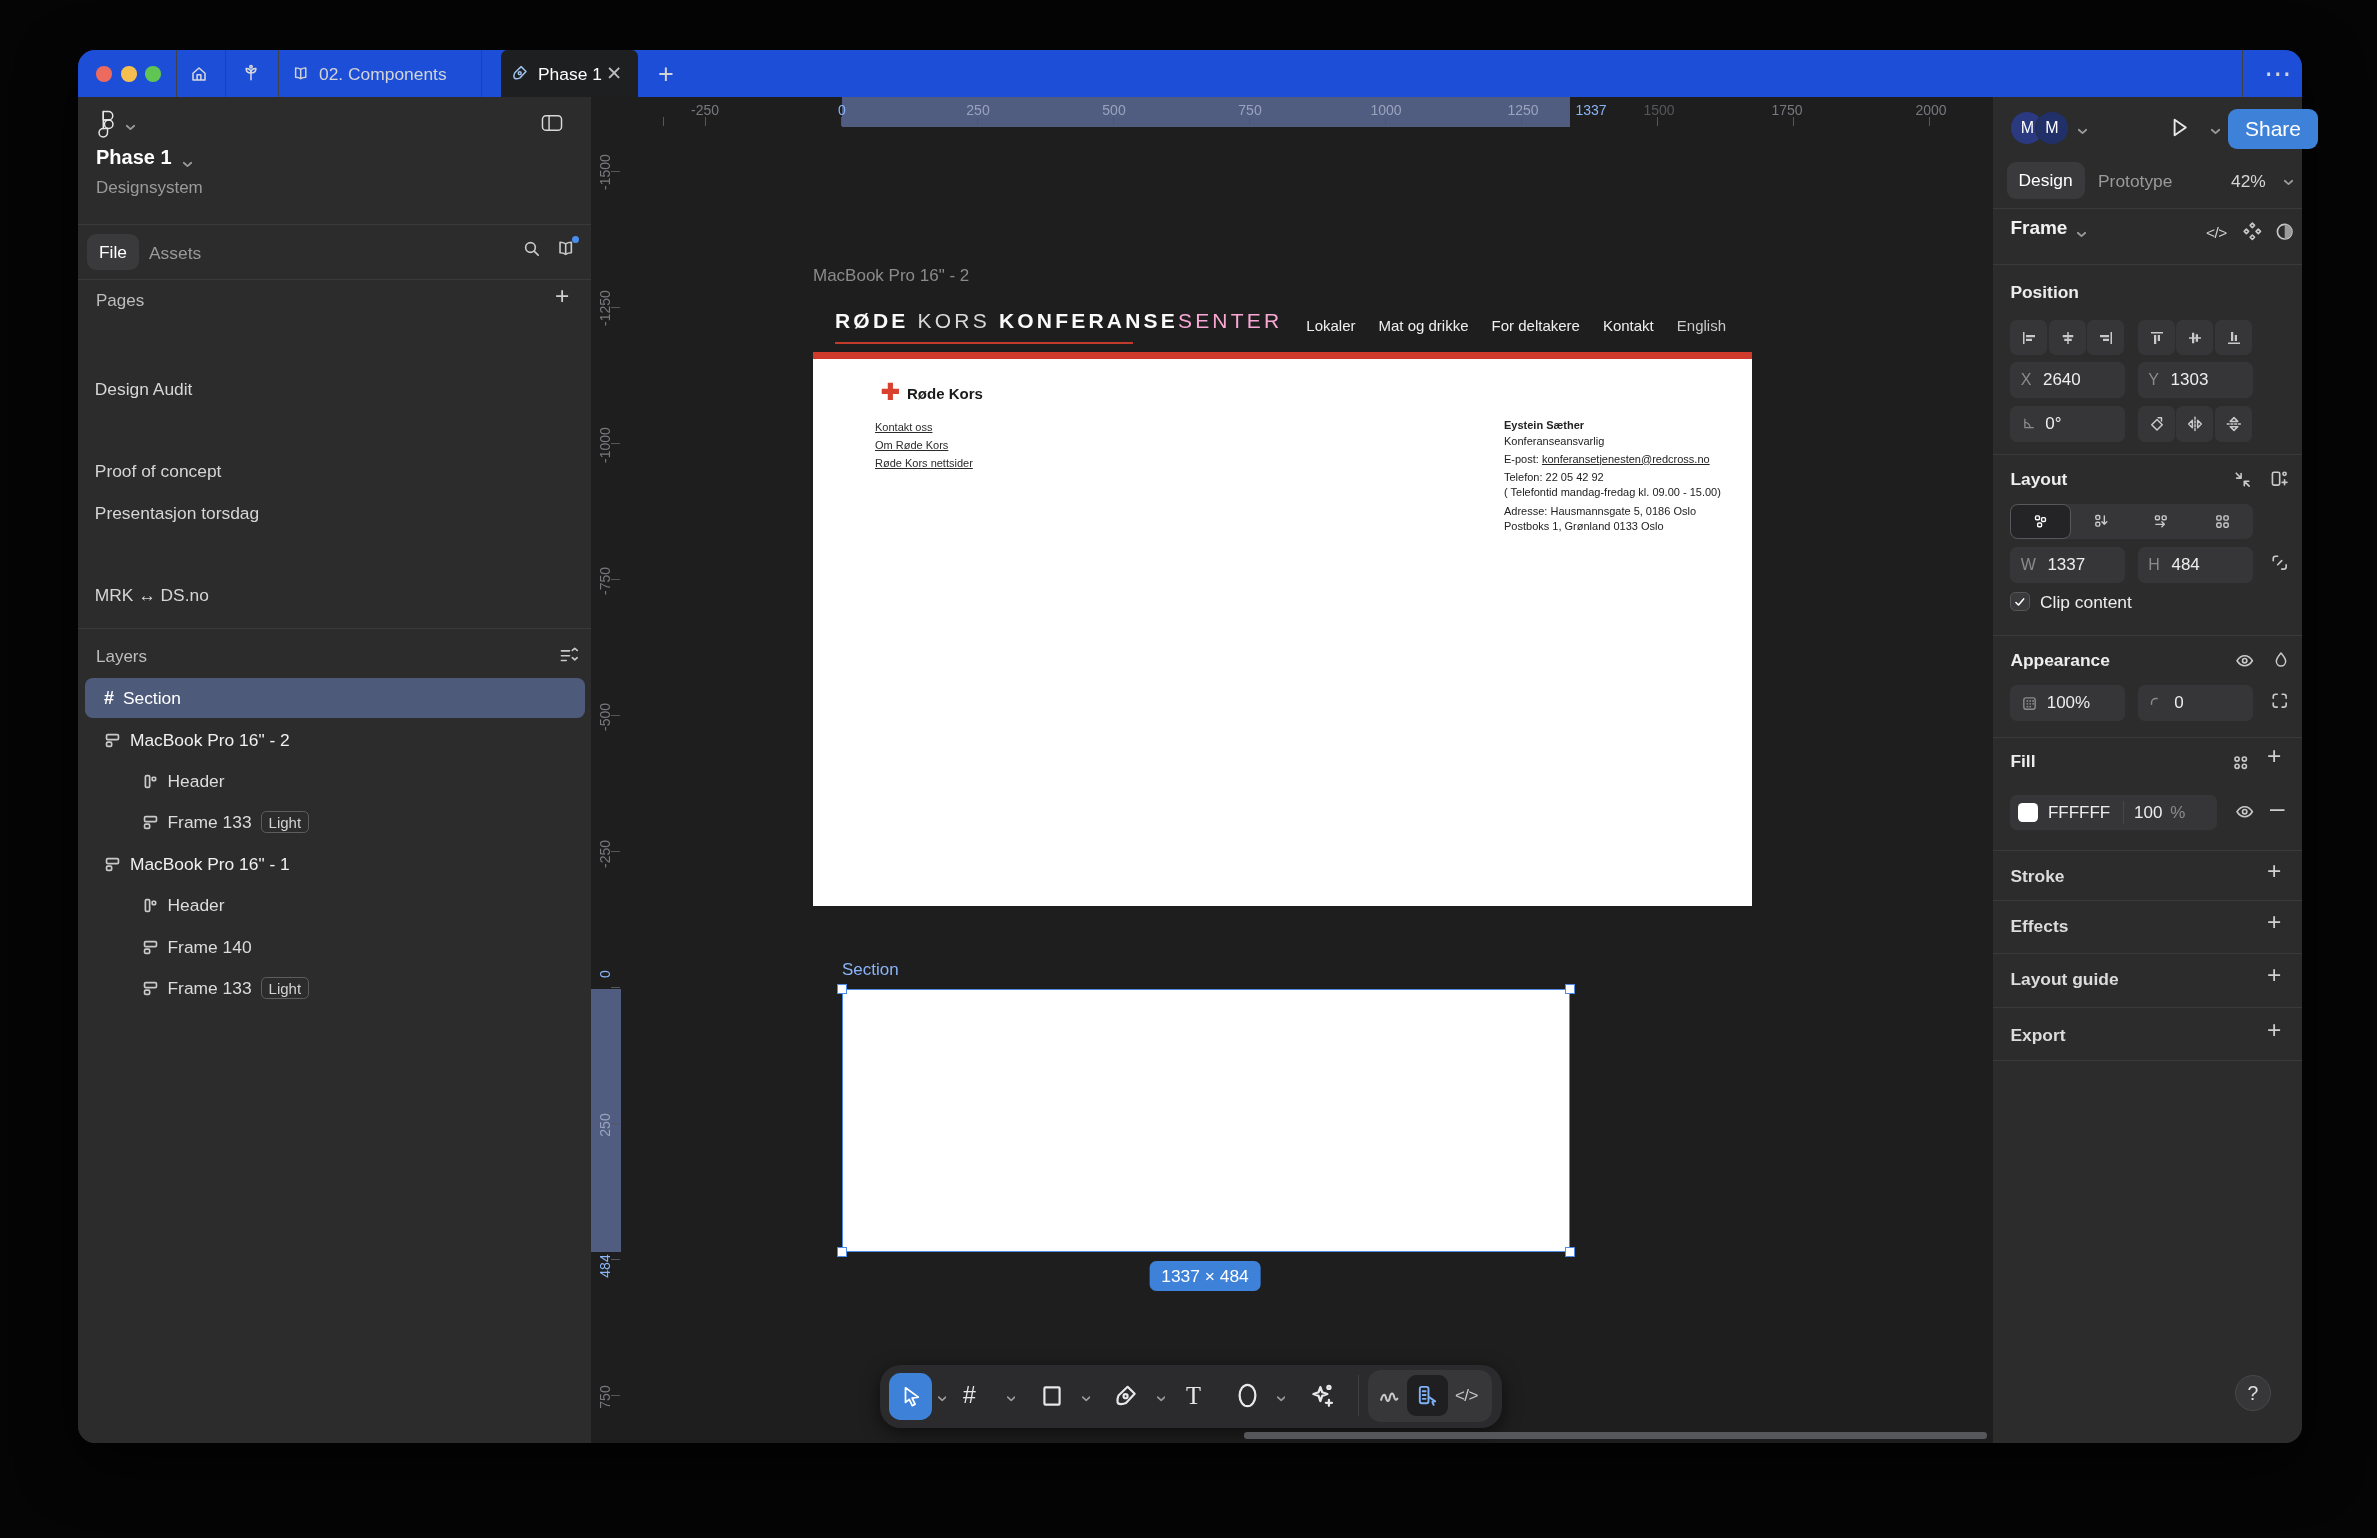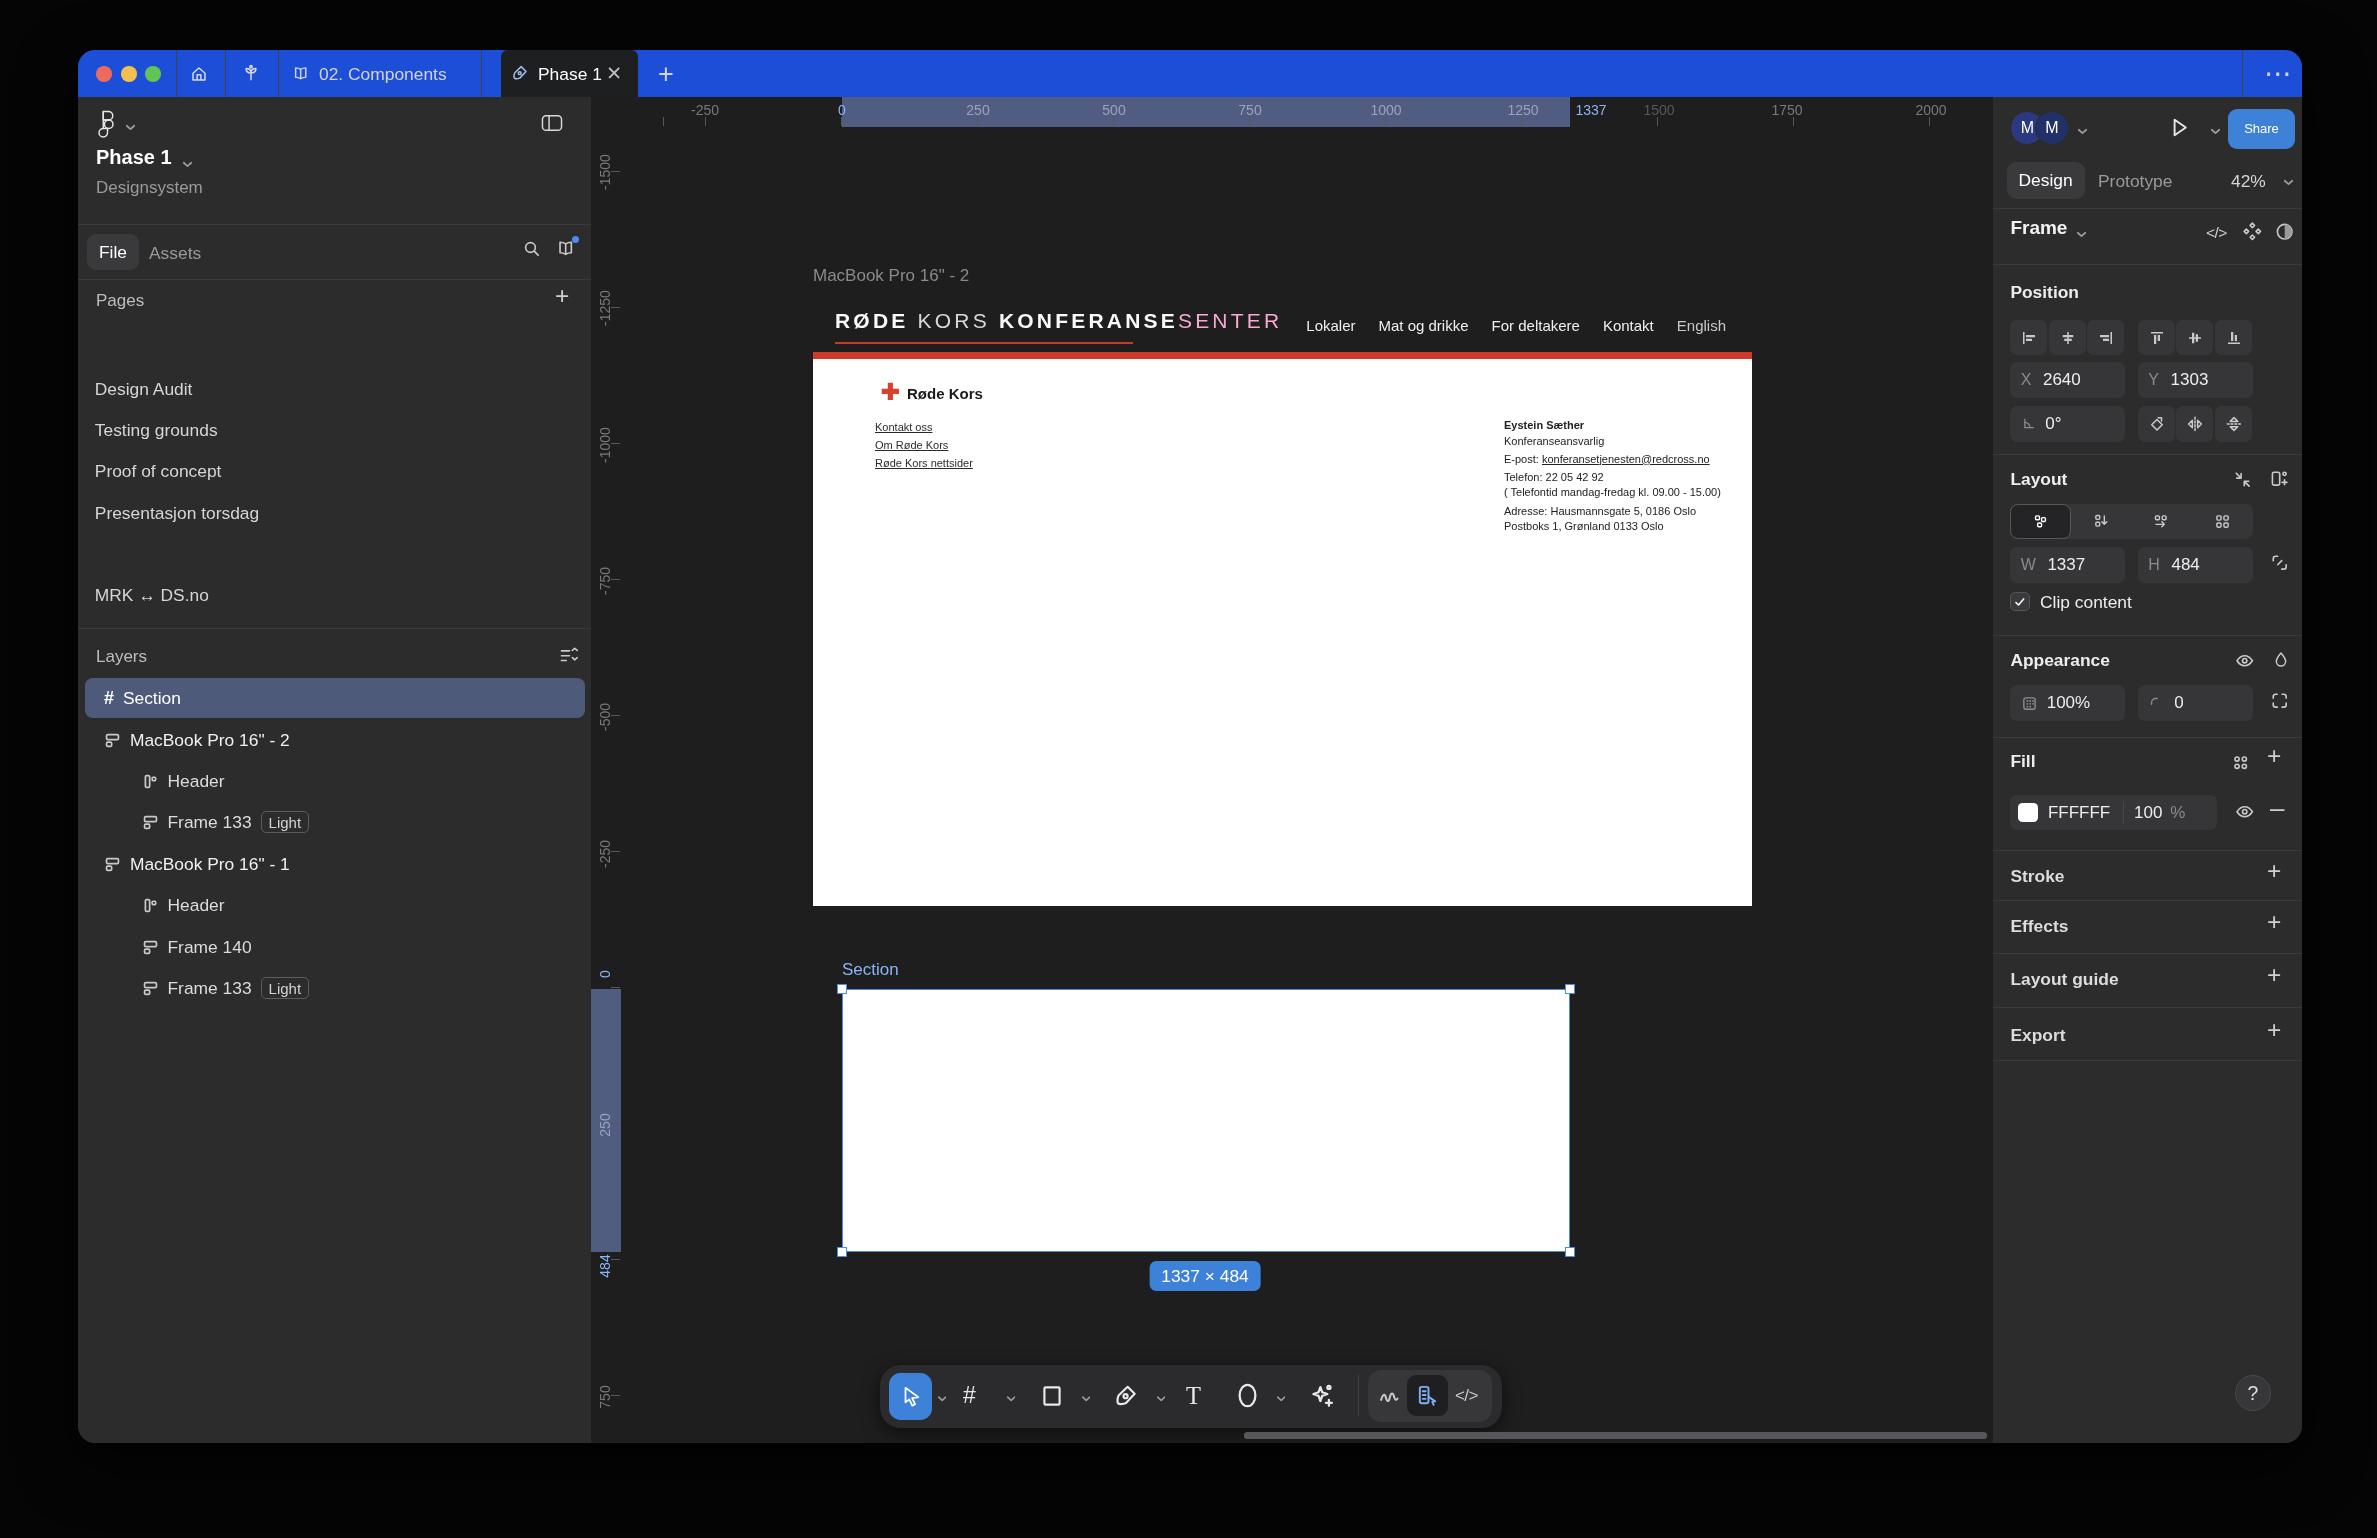--- a/index.html
+++ b/index.html
@@ -157,23 +157,20 @@
   </span>
 
   <div class="hdiv" style="top:182px;"></div>
 
   <span class="abs" style="left:18px;top:194px;font-size:17px;color:#bdbdbd;">Pages</span>
   <span class="plus" style="left:477px;top:187px;">+</span>
 
   <div class="pagerow" style="top:273px;">
       <span>Design Audit</span>
     </div>
-  <div class="pagerow" style="top:314px;">
-      <span>Testing grounds</span>
-    </div>
   <div class="pagerow" style="top:355px;">
       <span>Proof of concept</span>
     </div>
   <div class="pagerow" style="top:397px;">
       <span>Presentasjon torsdag</span>
     </div>
   <div class="pagerow" style="top:479px;">
       <span>MRK ↔ DS.no</span>
     </div>
 
@@ -405,21 +402,21 @@
   <div class="abs" style="left:42px;top:14px;width:34px;height:34px;border-radius:50%;background:#223069;border:1.9px solid #2c2c2c;box-sizing:border-box;display:flex;align-items:center;justify-content:center;color:#fff;font-size:16px;">M</div>
   <span class="abs" style="left:85px;top:28px;"><svg width="9" height="6.5" viewBox="0 0 12 8">
         <polyline class="chev" points="1,2 6,6.5 11,2"></polyline>
       </svg></span>
   <span class="abs" style="left:176px;top:19.4px;"><svg width="20.7" height="23" viewBox="0 0 24 26">
         <path class="ic" style="stroke:#e8e8e8;stroke-width:2.2" d="M6.5 4l13 9-13 9z"></path>
       </svg></span>
   <span class="abs" style="left:218px;top:28px;"><svg width="9" height="6.5" viewBox="0 0 12 8">
         <polyline class="chev" points="1,2 6,6.5 11,2"></polyline>
       </svg></span>
-  <div class="abs" style="left:235px;top:11.6px;width:67px;height:40px;background:#3d82d8;border-radius:9px;display:flex;align-items:center;justify-content:center;color:#fff;font-size:13px;">Share</div>
+  <div class="abs" style="left:235px;top:11.6px;width:90px;height:40px;background:#3d82d8;border-radius:9px;display:flex;align-items:center;justify-content:center;color:#fff;font-size:21px;">Share</div>
 
   <div class="pill" style="left:13.6px;top:65px;width:78px;height:37px;">
       <span>Design</span>
     </div>
   <span class="abs muted" style="left:105px;top:74px;font-size:17.4px;">Prototype</span>
   <span class="abs" style="left:238px;top:74px;font-size:17.4px;color:#d6d6d6;">42%</span>
   <span class="abs" style="left:291px;top:79px;"><svg width="9" height="6.5" viewBox="0 0 12 8">
         <polyline class="chev" points="1,2 6,6.5 11,2"></polyline>
       </svg></span>
 

